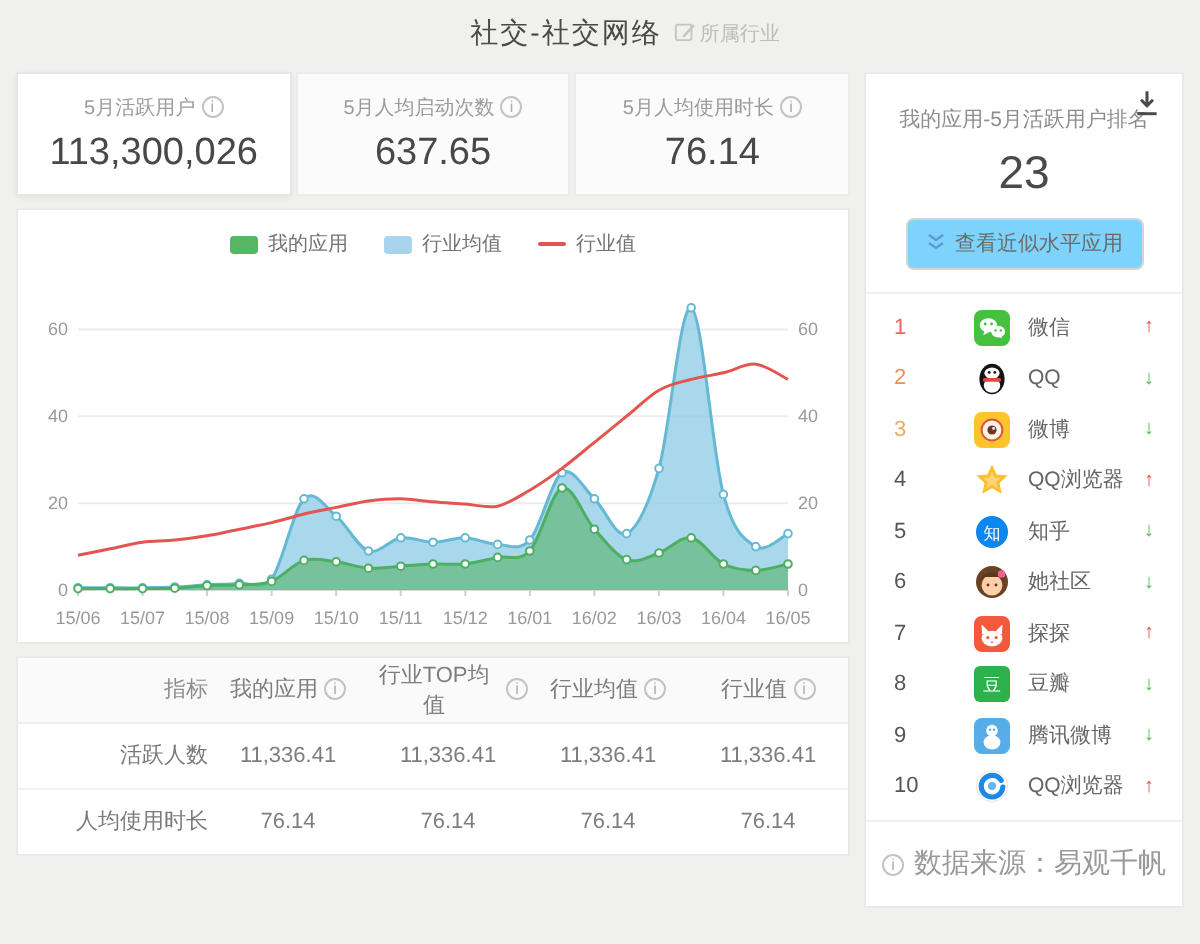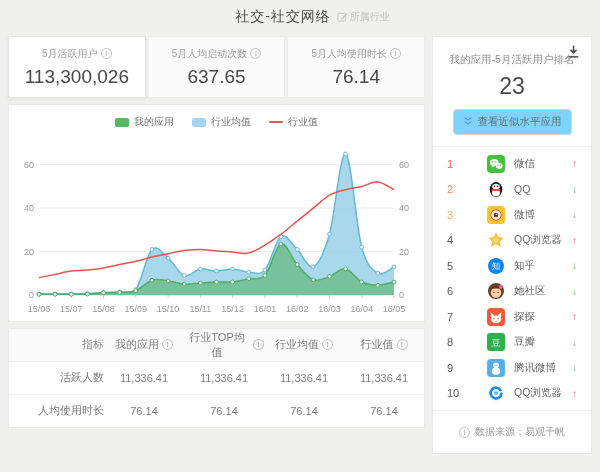--- a/index.html
+++ b/index.html
@@ -58,21 +58,21 @@
     background:#7dd3fc; padding:5px 9px; font-size:10.5px; color:#6b6b6b; cursor:pointer; }
   .divider { border-top:1px solid #efefef; }
   .rank-list { flex:1; display:flex; flex-direction:column; padding:4px 0; }
   .rank-item { flex:1; display:flex; align-items:center; padding:0 14px; cursor:pointer; }
   .rank-num { width:32px; font-size:11px; }
   .rank-icon { width:18px; height:18px; margin-left:8px; flex:0 0 18px; }
   .rank-icon svg { display:block; }
   .rank-name { flex:1; margin-left:9px; font-size:10.5px; color:#666; }
   .rank-trend { font-size:10px; width:12px; text-align:right; }
   .rank-footer { height:42px; display:flex; align-items:center; justify-content:center; gap:5px;
-    font-size:10px; color:#9a9a9a; }
+    font-size:14px; color:#9a9a9a; }
 </style>
 </head>
 <body>
 
 <div class="page-header">
   <span class="page-title">社交-社交网络</span>
   <span class="page-sub">
     <span>
       <svg width="11" height="11" viewBox="0 0 12 12">
           <rect x="1" y="2.5" width="8.5" height="8.5" rx="1" fill="none" stroke="#c4c4c4"></rect>

